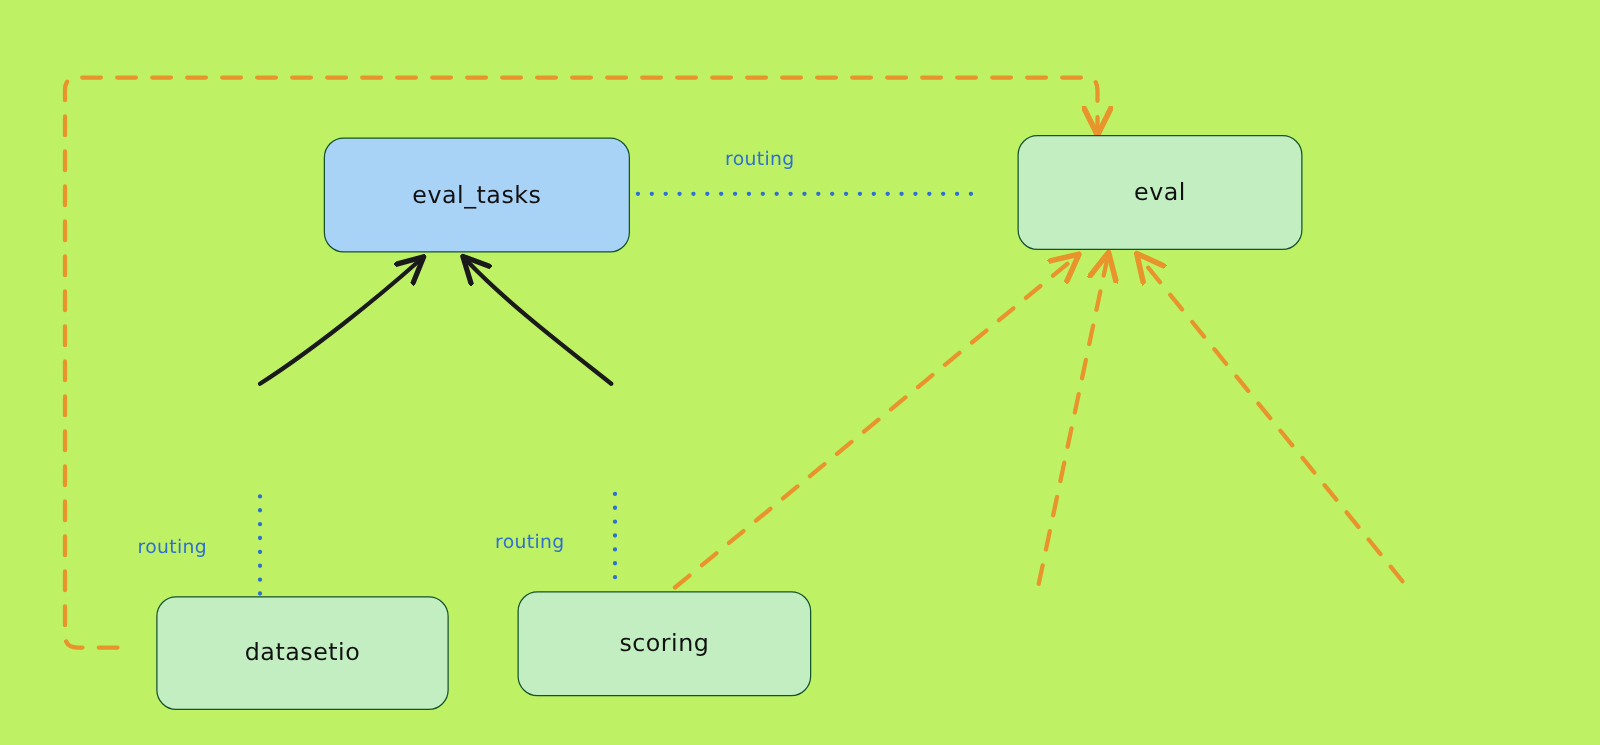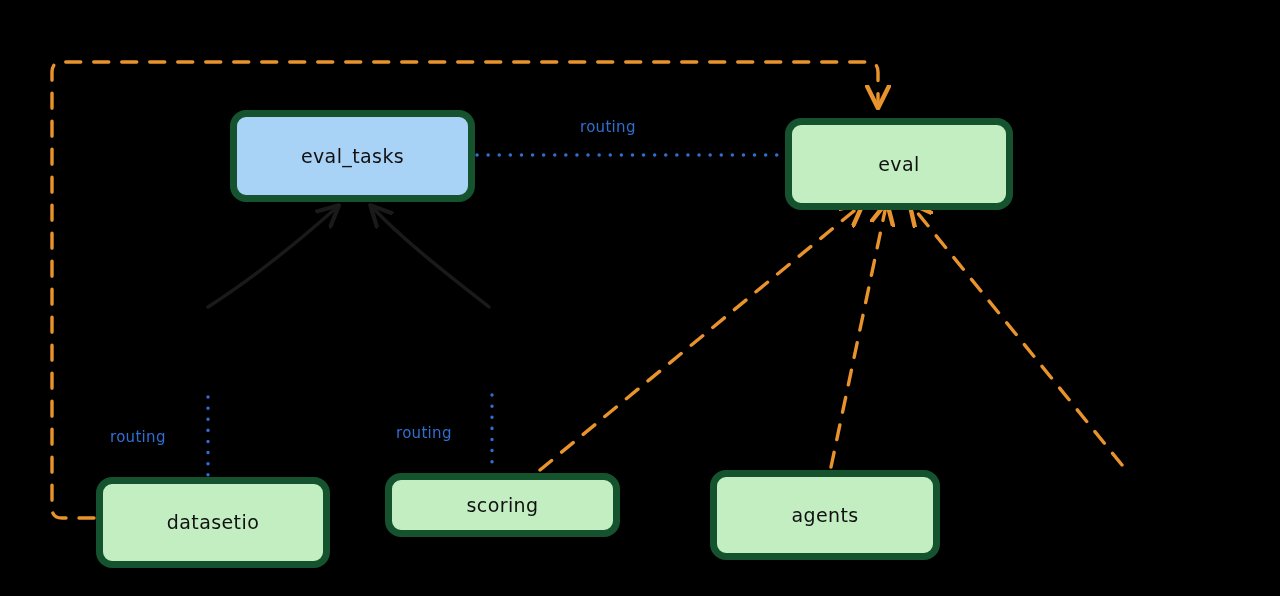--- a/index.html
+++ b/index.html
@@ -8,39 +8,40 @@
     padding: 0;
     background: #ffffff;
   }
   body {
     font-family: "DejaVu Sans", sans-serif;
   }
   #canvas {
     position: relative;
     width: 1280px;
     height: 596px;
-    background: #000000;
+    background: #bef264;
     overflow: hidden;
   }
   #edge-layer {
     position: absolute;
     left: 0;
     top: 0;
     width: 1280px;
     height: 596px;
   }
   .node {
     position: absolute;
     box-sizing: border-box;
     display: flex;
     align-items: center;
     justify-content: center;
-    border: 7px solid #14532d;
+    border: 1px solid #14532d;
     border-radius: 16px;
     text-align: center;
+    margin-left: 29px;
   }
   .node-label {
     font-family: "DejaVu Sans", sans-serif;
     font-size: 19px;
     font-weight: 400;
     color: #111111;
     letter-spacing: 0.4px;
     line-height: 1;
     user-select: none;
   }
@@ -106,32 +107,29 @@
   </svg>
 
   <div class="edge-label" style="left:580px; top:118px;">routing</div>
   <div class="edge-label" style="left:110px; top:428px;">routing</div>
   <div class="edge-label" style="left:396px; top:424px;">routing</div>
 
   <div class="node api-node" style="left:230px; top:110px; width:245px; height:92px;">
     <span class="node-label">eval_tasks</span>
   </div>
 
-  <div class="node provider-node" style="left:785px; top:118px; width:228px; height:92px;">
+  <div class="node provider-node" style="left:785px; top:108px; width:228px; height:92px;">
     <span class="node-label">eval</span>
   </div>
 
 
 
   <div class="node provider-node" style="left:96px; top:477px; width:234px; height:91px;">
     <span class="node-label">datasetio</span>
   </div>
 
-  <div class="node provider-node" style="left:385px; top:473px; width:235px; height:64px;text-align:center;">
+  <div class="node provider-node" style="left:385px; top:473px; width:235px; height:84px;text-align:center;">
     <span class="node-label">scoring</span>
   </div>
 
-  <div class="node provider-node" style="left:710px; top:470px; width:230px; height:90px;">
-    <span class="node-label">agents</span>
-  </div>
 
 
 </div>
 
 </body></html>

